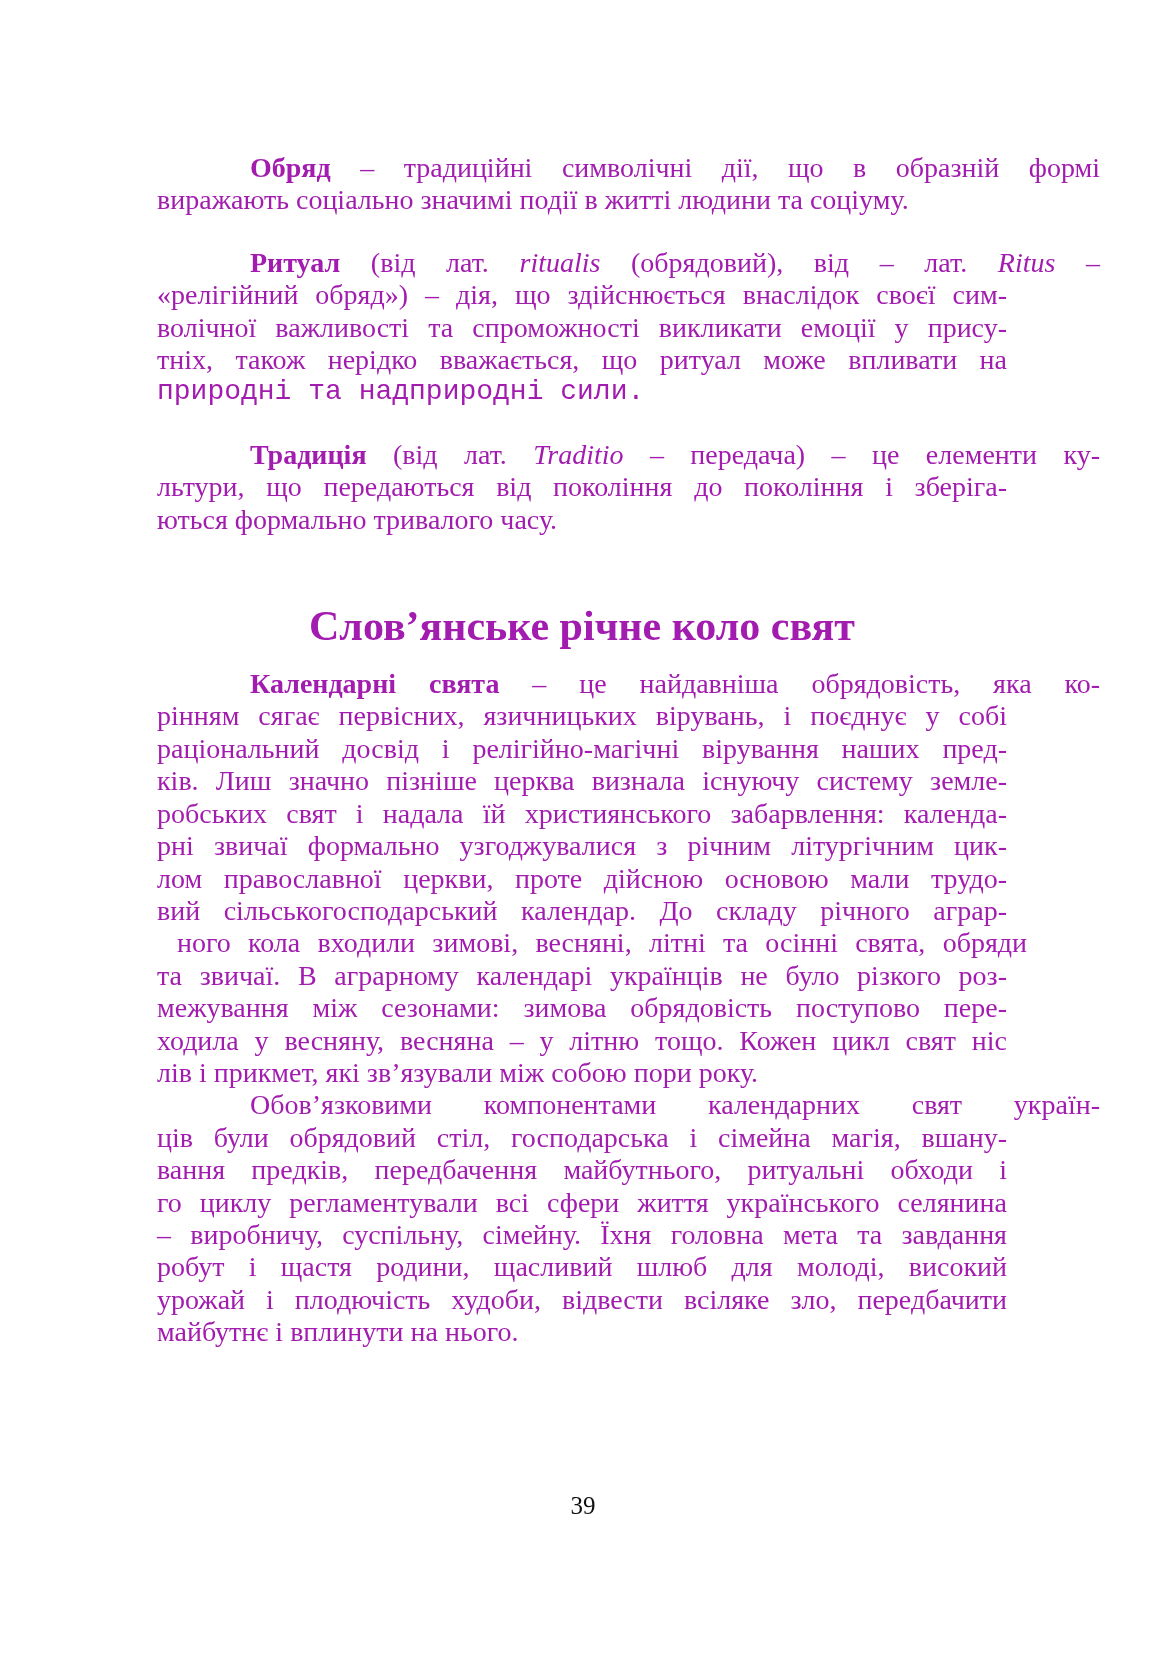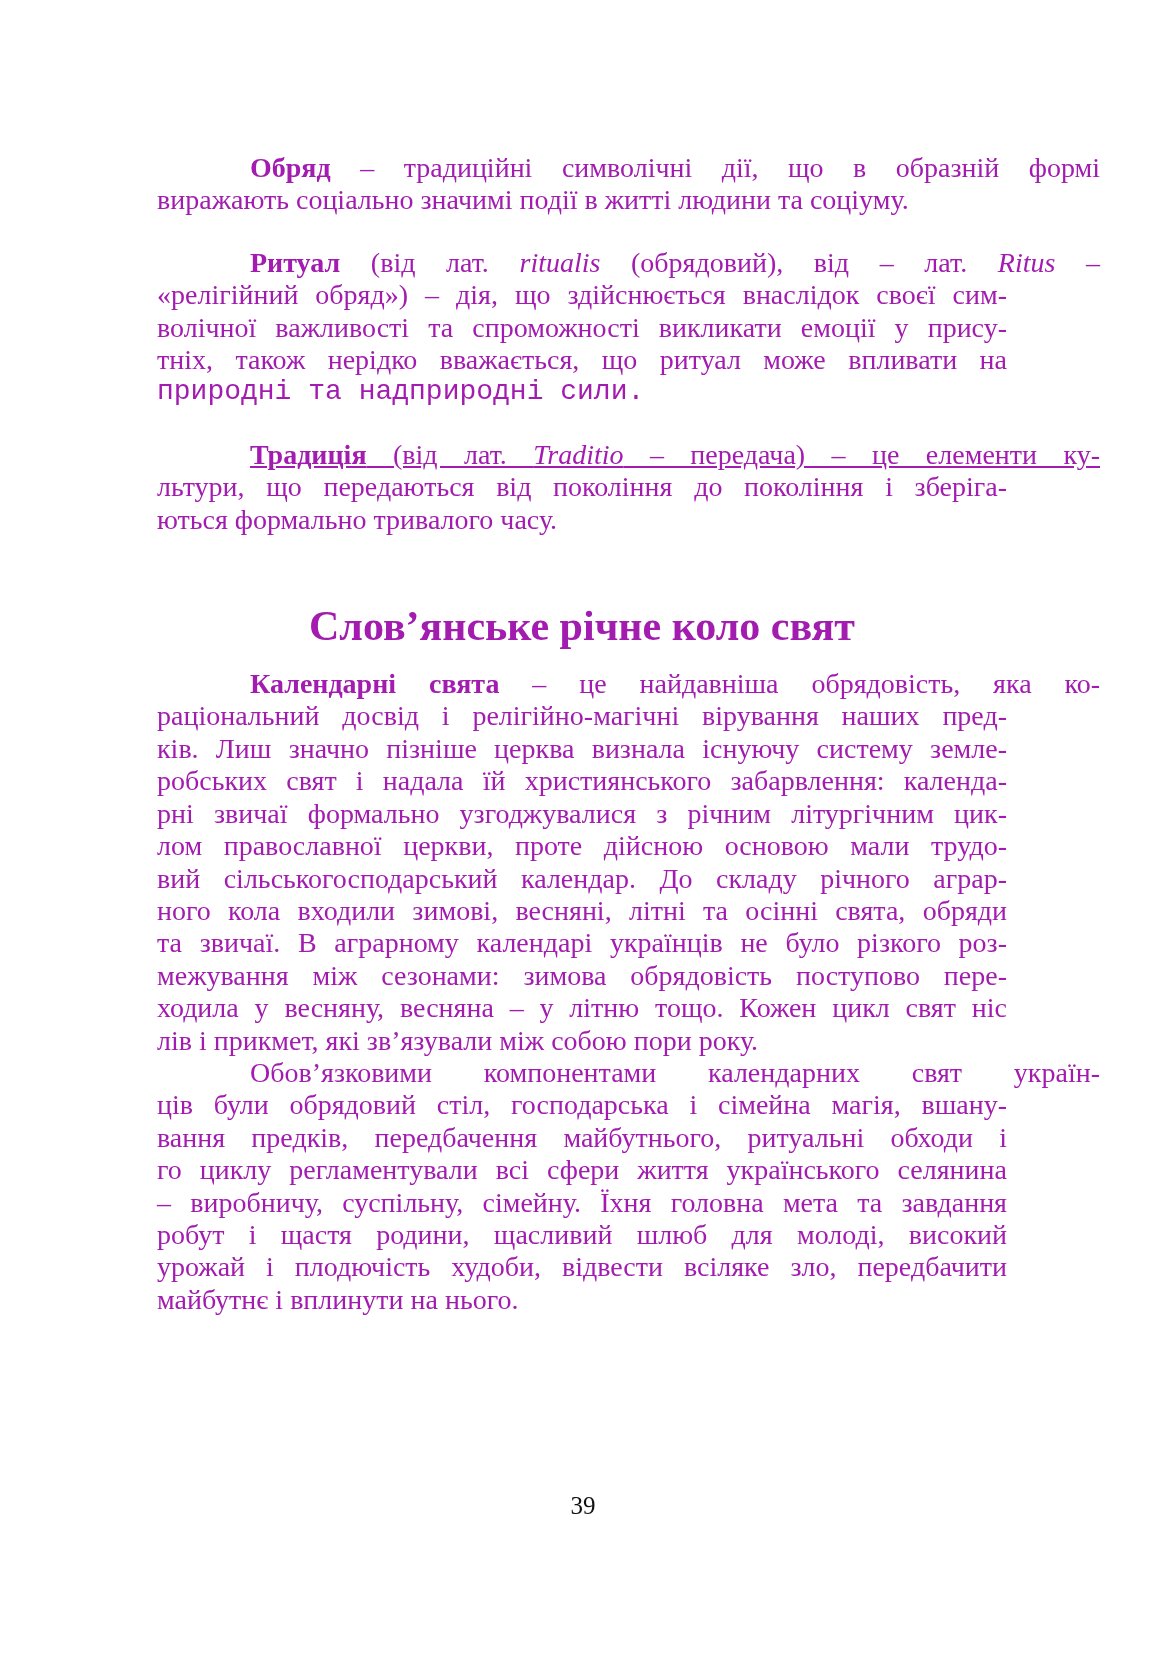--- a/index.html
+++ b/index.html
@@ -40,40 +40,41 @@
     <span class="line indent" style="white-space: nowrap; display: block; text-align-last: justify; width: 850px;"><b>Ритуал</b><span> (від лат. </span><i>ritualis</i><span> (обрядовий), від – лат. </span><i>Ritus</i><span> –</span></span>
     <span class="line" style="white-space: nowrap; display: block; text-align-last: justify; width: 850px;">«релігійний обряд») – дія, що здійснюється внаслідок своєї сим-</span>
     <span class="line" style="white-space: nowrap; display: block; text-align-last: justify; width: 850px;">волічної важливості та спроможності викликати емоції у прису-</span>
     <span class="line" style="white-space: nowrap; display: block; text-align-last: justify; width: 850px;">тніх, також нерідко вважається, що ритуал може впливати на</span>
     <span class="line last" style="white-space: nowrap; display: block; text-align-last: left; width: 850px; font-family: Liberation Mono, monospace;">природні та надприродні сили.</span>
   </div>
 
   <div class="gap"></div>
 
   <div class="para">
-    <span class="line indent" style="white-space: nowrap; display: block; text-align-last: justify; width: 850px; text-decoration: underline;"><b>Традиція</b><span> (від лат. </span><i>Traditio</i><span> – передача) – це елементи ку-</span></span>
+    <span class="line indent" style="white-space: nowrap; display: block; text-align-last: justify; width: 850px;"><b>Традиція</b><span> (від лат. </span><i>Traditio</i><span> – передача) – це елементи ку-</span></span>
     <span class="line" style="white-space: nowrap; display: block; text-align-last: justify; width: 850px;">льтури, що передаються від покоління до покоління і зберіга-</span>
     <span class="line last" style="white-space: nowrap; display: block; text-align-last: left; width: 850px;">ються формально тривалого часу.</span>
   </div>
 
   <div class="gap-big"></div>
 
   <h2 class="heading">Слов’янське річне коло свят</h2>
 
   <div class="gap-head"></div>
 
   <div class="para">
     <span class="line indent" style="white-space: nowrap; display: block; text-align-last: justify; width: 850px;"><b>Календарні свята</b><span> – це найдавніша обрядовість, яка ко-</span></span>
+    <span class="line" style="white-space: nowrap; display: block; text-align-last: justify; width: 850px;">рінням сягає первісних, язичницьких вірувань, і поєднує у собі</span>
     <span class="line" style="white-space: nowrap; display: block; text-align-last: justify; width: 850px;">раціональний досвід і релігійно-магічні вірування наших пред-</span>
     <span class="line" style="white-space: nowrap; display: block; text-align-last: justify; width: 850px;">ків. Лиш значно пізніше церква визнала існуючу систему земле-</span>
     <span class="line" style="white-space: nowrap; display: block; text-align-last: justify; width: 850px;">робських свят і надала їй християнського забарвлення: календа-</span>
     <span class="line" style="white-space: nowrap; display: block; text-align-last: justify; width: 850px;">рні звичаї формально узгоджувалися з річним літургічним цик-</span>
     <span class="line" style="white-space: nowrap; display: block; text-align-last: justify; width: 850px;">лом православної церкви, проте дійсною основою мали трудо-</span>
     <span class="line" style="white-space: nowrap; display: block; text-align-last: justify; width: 850px;">вий сільськогосподарський календар. До складу річного аграр-</span>
-    <span class="line" style="white-space: nowrap; display: block; text-align-last: justify; width: 850px;">ного кола входили зимові, весняні, літні та осінні свята, обряди</span>
+    <span class="line" style="white-space: nowrap; display: block; text-align-last: justify; width: 850px; margin-left: 20px;">ного кола входили зимові, весняні, літні та осінні свята, обряди</span>
     <span class="line" style="white-space: nowrap; display: block; text-align-last: justify; width: 850px;">та звичаї. В аграрному календарі українців не було різкого роз-</span>
     <span class="line" style="white-space: nowrap; display: block; text-align-last: justify; width: 850px;">межування між сезонами: зимова обрядовість поступово пере-</span>
     <span class="line" style="white-space: nowrap; display: block; text-align-last: justify; width: 850px;">ходила у весняну, весняна – у літню тощо. Кожен цикл свят ніс</span>
     <span class="line last" style="white-space: nowrap; display: block; text-align-last: left; width: 850px;">лів і прикмет, які зв’язували між собою пори року.</span>
   </div>
 
   <div class="para">
     <span class="line indent" style="white-space: nowrap; display: block; text-align-last: justify; width: 850px;">Обов’язковими компонентами календарних свят україн-</span>
     <span class="line" style="white-space: nowrap; display: block; text-align-last: justify; width: 850px;">ців були обрядовий стіл, господарська і сімейна магія, вшану-</span>
     <span class="line" style="white-space: nowrap; display: block; text-align-last: justify; width: 850px;">вання предків, передбачення майбутнього, ритуальні обходи і</span>

